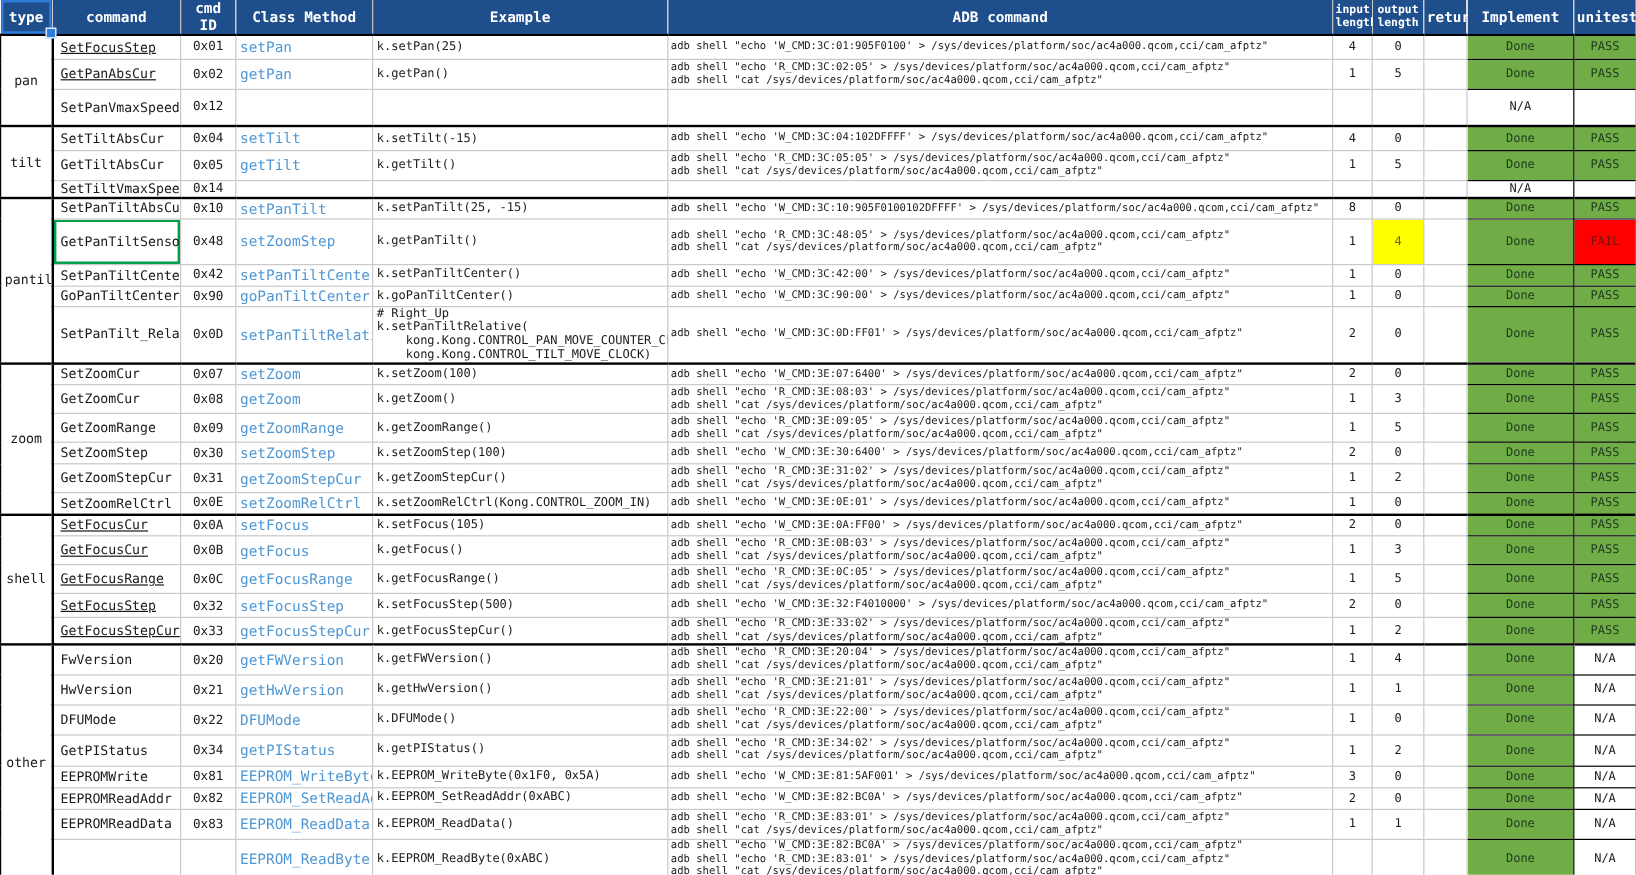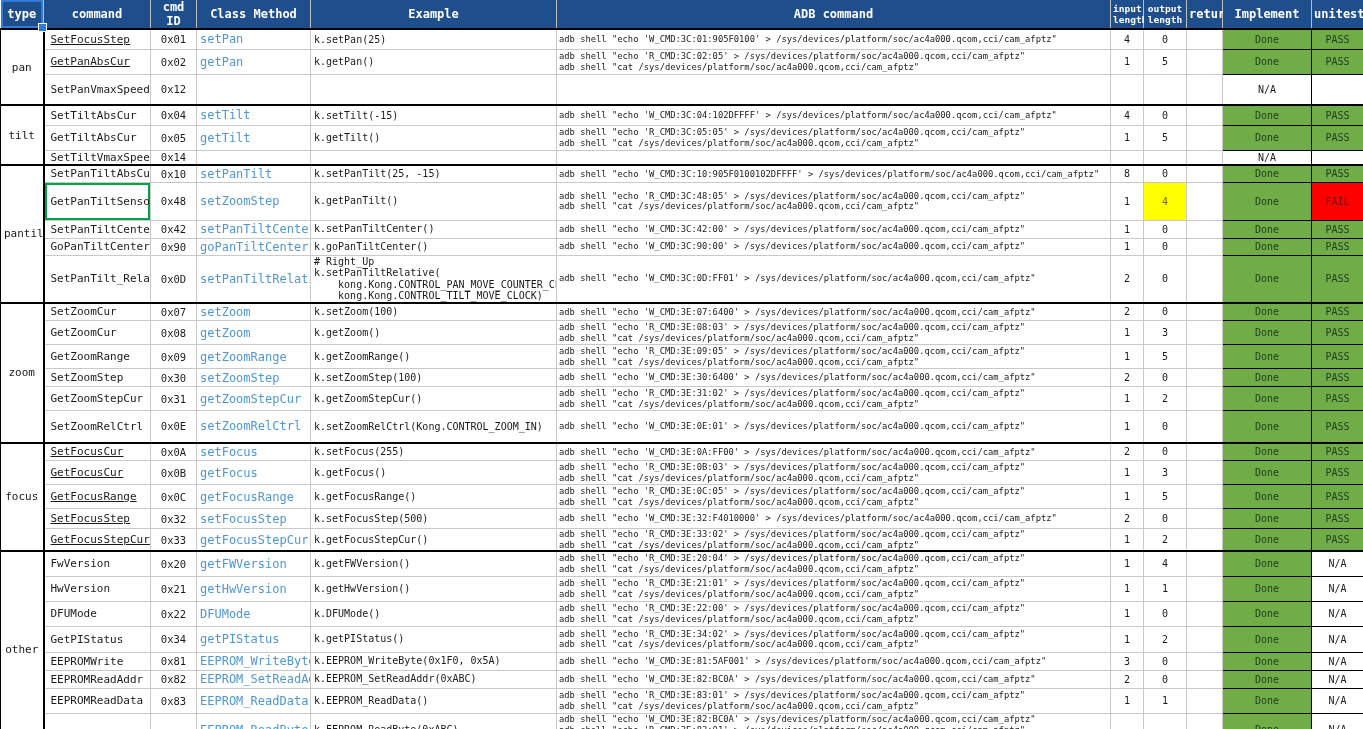--- a/index.html
+++ b/index.html
@@ -263,38 +263,38 @@
         <td class="method">getZoomStepCur</td>
         <td class="example">k.getZoomStepCur()</td>
         <td class="adb">adb shell "echo 'R_CMD:3E:31:02' &gt; /sys/devices/platform/soc/ac4a000.qcom,cci/cam_afptz"
 adb shell "cat /sys/devices/platform/soc/ac4a000.qcom,cci/cam_afptz"</td>
         <td class="num">1</td>
         <td class="num">2</td>
         <td class="num"></td>
         <td class="status c-done">Done</td>
         <td class="status c-done">PASS</td>
       </tr>
-      <tr style="height: 32px; margin-top: 26px;">
+      <tr style="height: 18px; margin-top: 26px;">
         <td class="command">SetZoomRelCtrl</td>
         <td class="cmdid">0x0E</td>
         <td class="method">setZoomRelCtrl</td>
         <td class="example">k.setZoomRelCtrl(Kong.CONTROL_ZOOM_IN)</td>
         <td class="adb">adb shell "echo 'W_CMD:3E:0E:01' &gt; /sys/devices/platform/soc/ac4a000.qcom,cci/cam_afptz"</td>
         <td class="num">1</td>
         <td class="num">0</td>
         <td class="num"></td>
         <td class="status c-done">Done</td>
         <td class="status c-done">PASS</td>
       </tr>
       <tr class="group-start" style="height: 18px;">
-        <td class="type" rowspan="5">focus</td>
+        <td class="type" rowspan="5">shell</td>
         <td class="command u">SetFocusCur</td>
         <td class="cmdid">0x0A</td>
         <td class="method">setFocus</td>
-        <td class="example">k.setFocus(255)</td>
+        <td class="example">k.setFocus(105)</td>
         <td class="adb">adb shell "echo 'W_CMD:3E:0A:FF00' &gt; /sys/devices/platform/soc/ac4a000.qcom,cci/cam_afptz"</td>
         <td class="num">2</td>
         <td class="num">0</td>
         <td class="num"></td>
         <td class="status c-done">Done</td>
         <td class="status c-done">PASS</td>
       </tr>
       <tr style="height: 24px;">
         <td class="command u">GetFocusCur</td>
         <td class="cmdid">0x0B</td>

